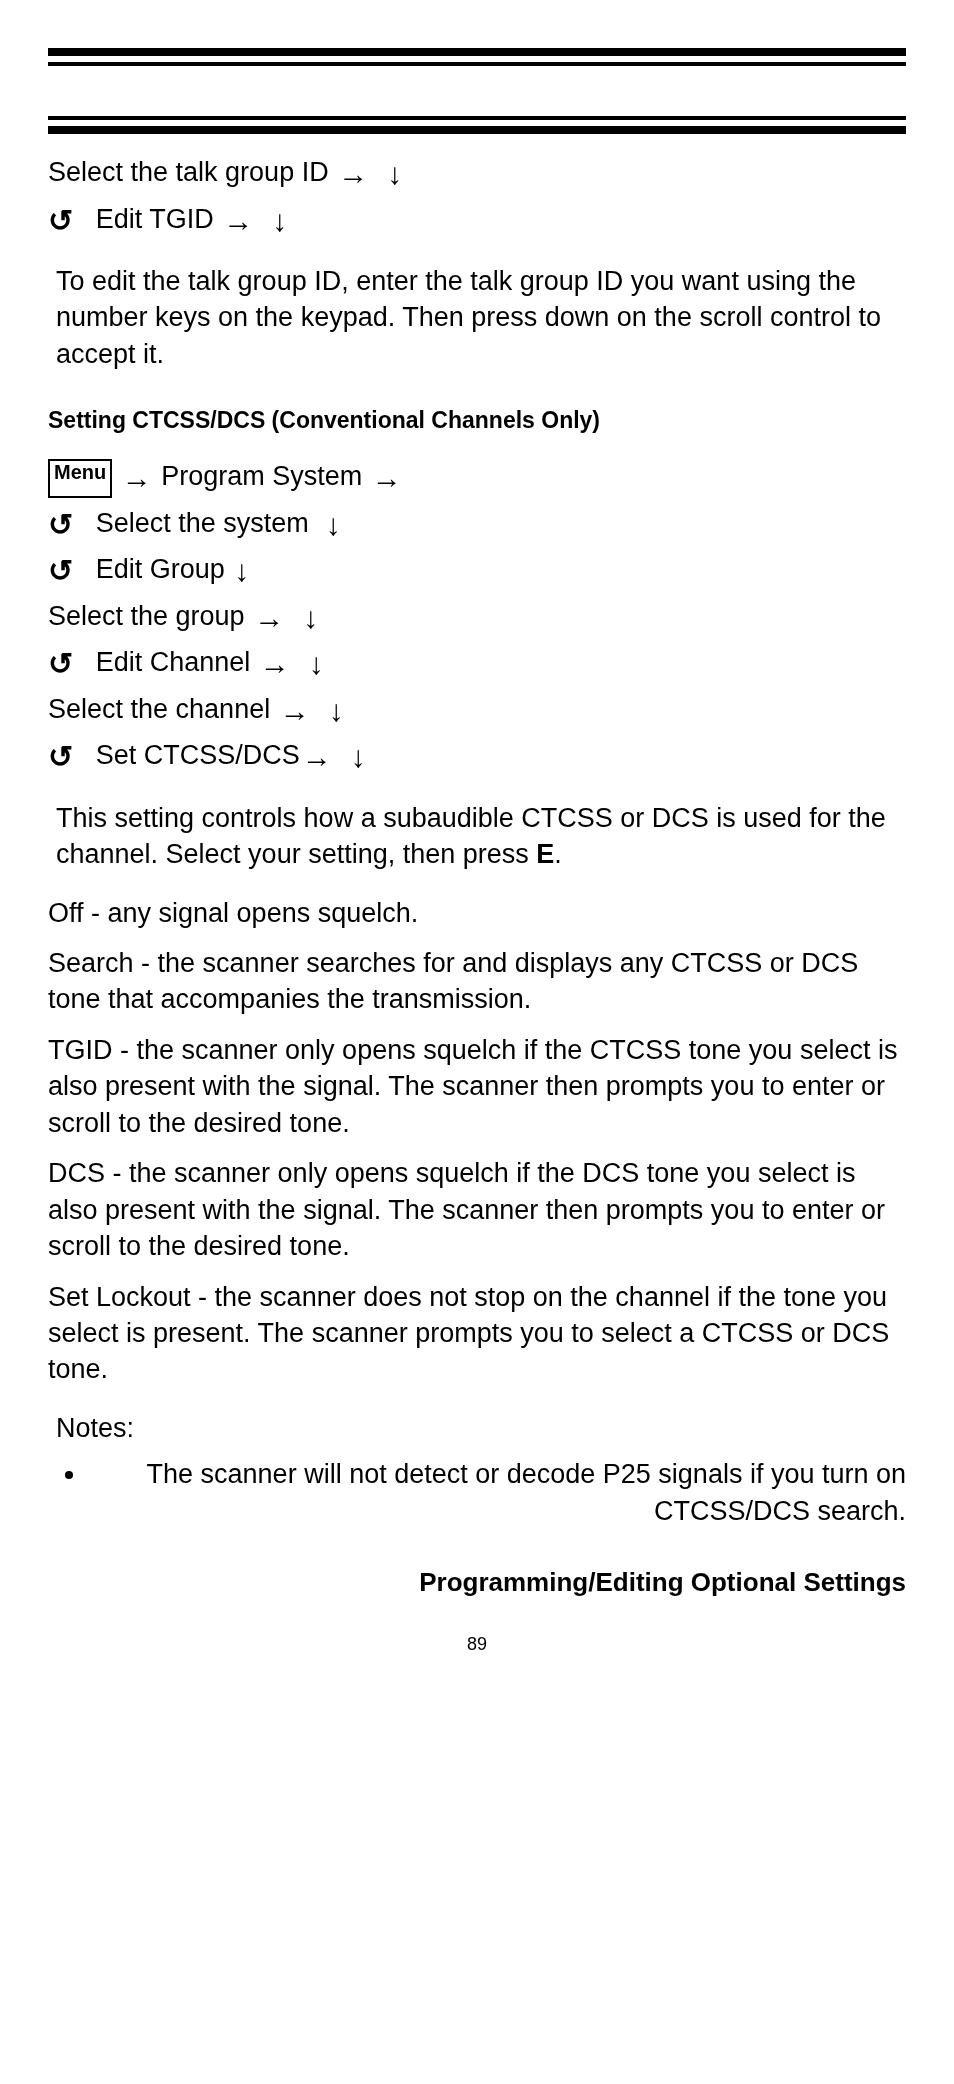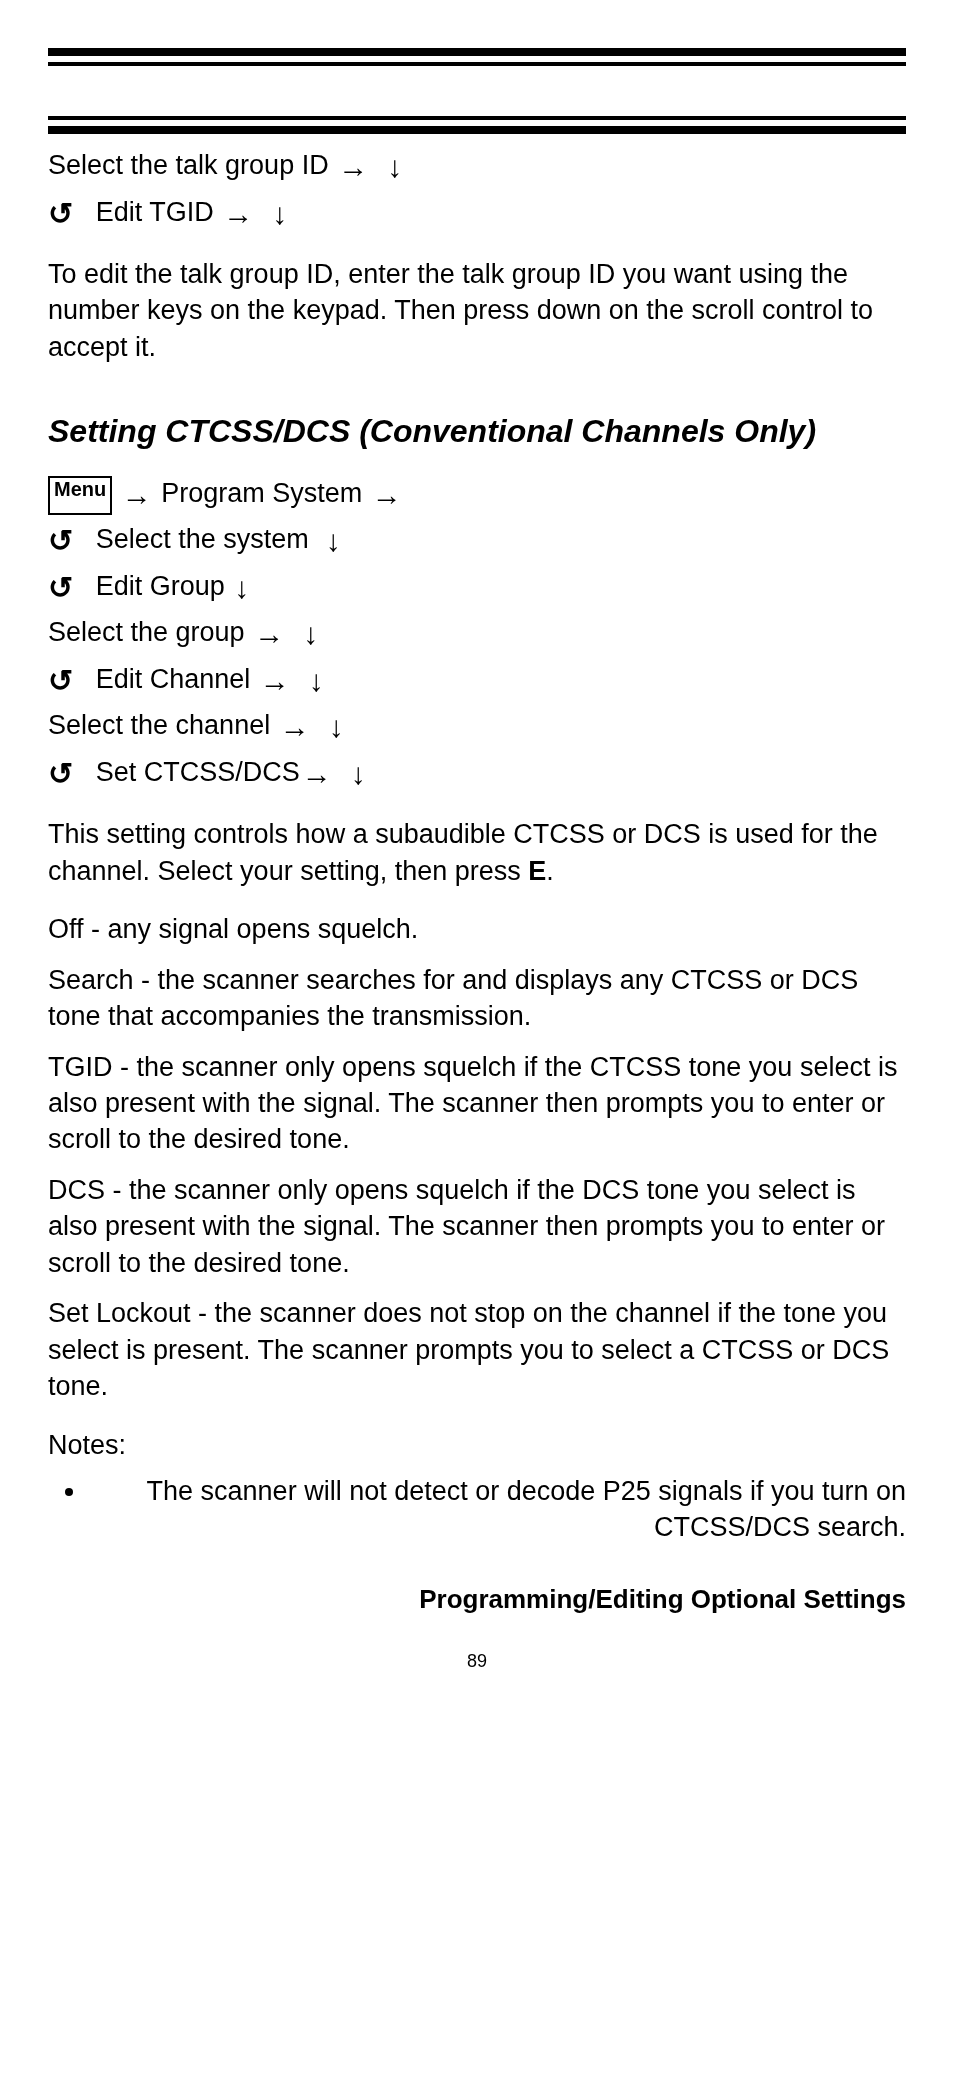--- a/index.html
+++ b/index.html
@@ -31,23 +31,22 @@
     display: inline-block;
     border: 2px solid #000;
     font-weight: bold;
     font-size: 20px;
     padding: 0 4px 13px 4px;
     vertical-align: middle;
     line-height: 1.1;
   }
   .heading {
     font-weight: bold;
-    font-style: italic;
-    font-size: 32px;
-    margin-top: 46px;
+    font-size: 23px;
+    margin-top: 34px;
     margin-bottom: 22px;
     line-height: 1.3;
   }
   .step {
     margin: 6px 0;
   }
   .rotate {
     font-size: 30px;
     font-weight: bold;
     display: inline-block;
@@ -59,21 +58,21 @@
     vertical-align: middle;
     margin: 0 2px;
   }
   .arrow-down {
     font-size: 30px;
     display: inline-block;
     vertical-align: middle;
     margin: 0 2px;
   }
   p.body {
-    margin: 22px 0;
+    margin: 22px 8px;
   }
   .option {
     margin: 14px 0;
   }
   ul.notes {
     padding-left: 40px;
     margin: 10px 0;
   }
   ul.notes li {
     margin-bottom: 8px;
@@ -85,21 +84,21 @@
     font-size: 26px;
     text-align: right;
     margin-top: 36px;
   }
   .page-num {
     text-align: center;
     font-size: 18px;
     margin-top: 32px;
   }
   .bold { font-weight: bold; }
-  .first-block { margin-top: 13px; }
+  .first-block { margin-top: 20px; }
 </style>
 </head>
 <body>
 
 <div class="hr-thick"></div>
 <div class="hr-mid"></div>
 
 <div class="hr-group-bottom">
   <div class="hr-mid" style="margin-top:0;"></div>
   <div class="hr-thick" style="margin-top:6px;"></div>

